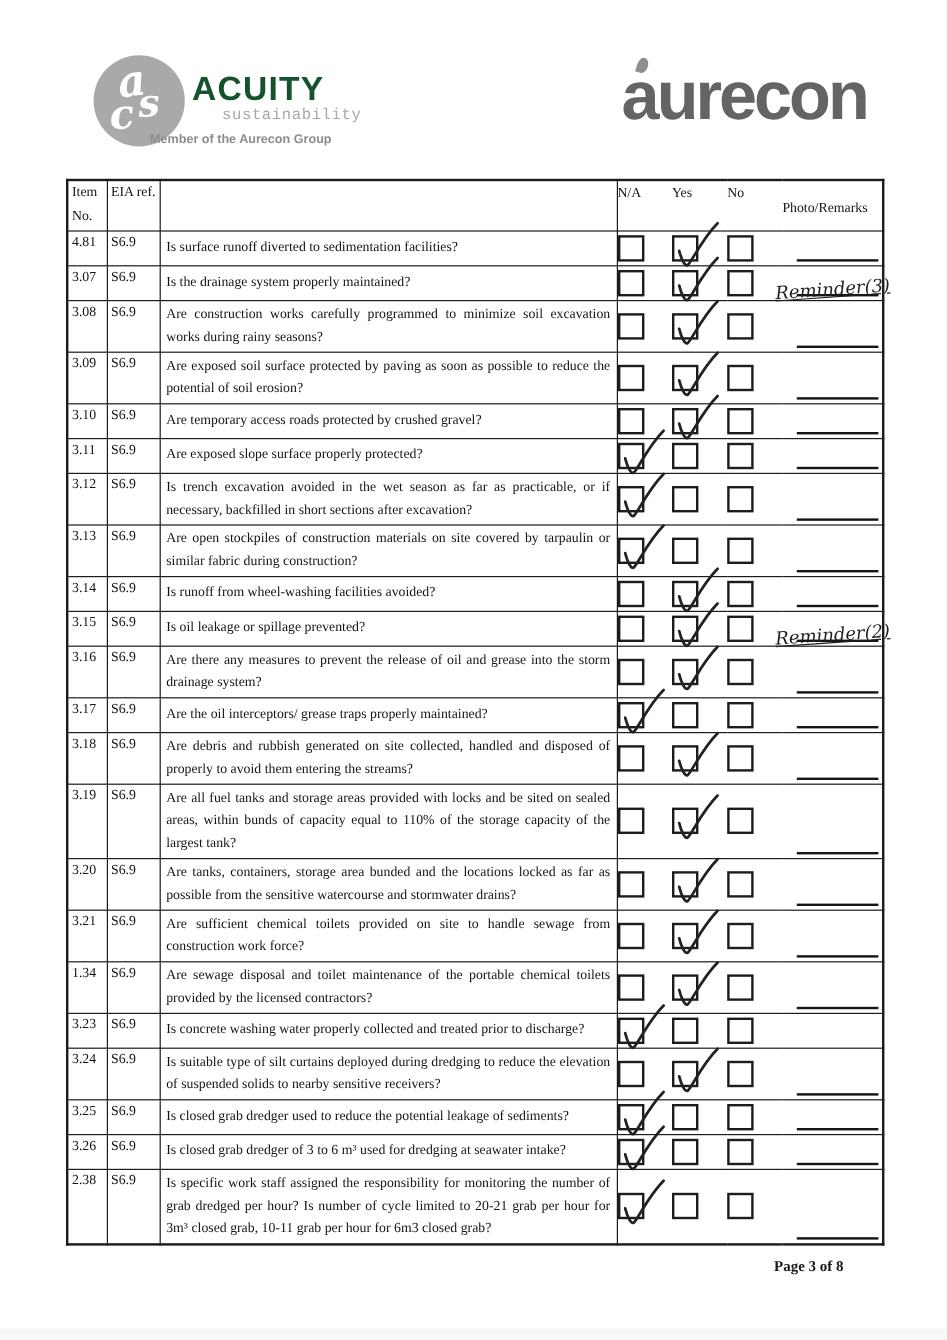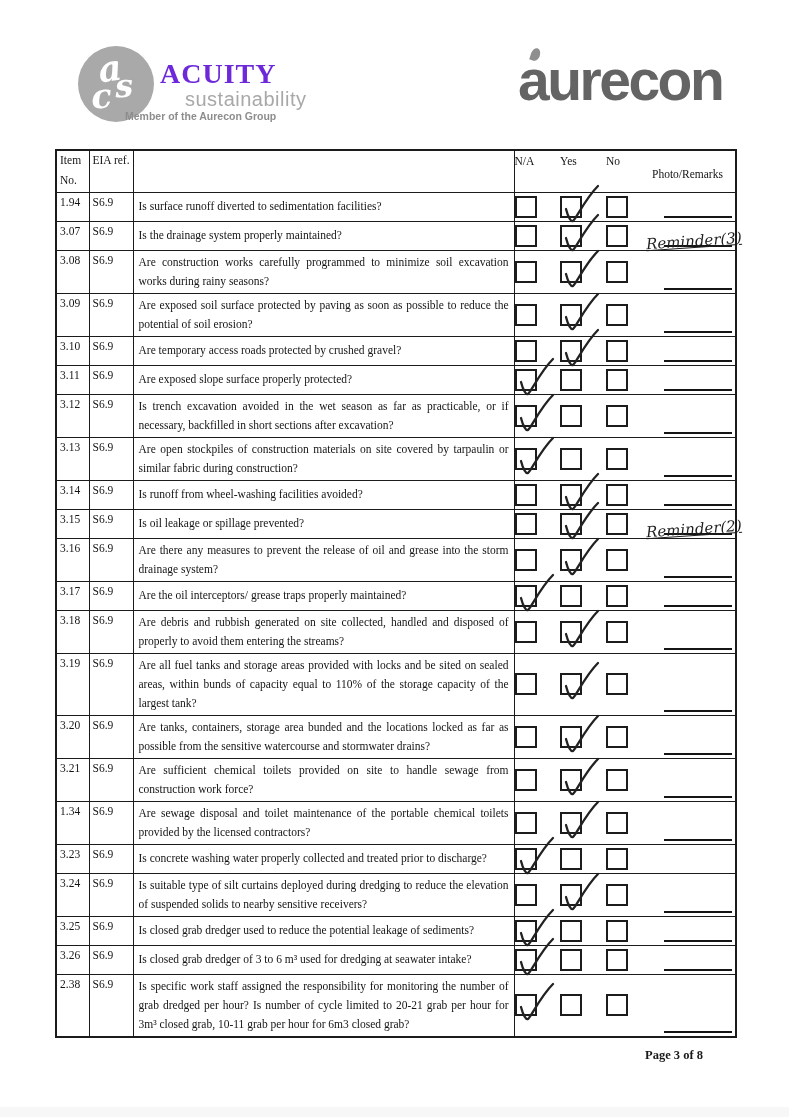--- a/index.html
+++ b/index.html
@@ -16,26 +16,26 @@
     background:#a9a9a9; overflow:hidden;
   }
   .logo-circle span {
     position:absolute; color:#ffffff; font-family:"DejaVu Serif", serif;
     font-style:italic; font-weight:bold; line-height:1;
   }
   .m-a { left:20px; top:4px;  font-size:36px; transform:rotate(-8deg); }
   .m-s { left:37px; top:24px; font-size:32px; transform:rotate(-4deg); }
   .m-c { left:13px; top:33px; font-size:34px; transform:rotate(-6deg); }
   .acuity-name {
-    position:absolute; left:85px; top:14px; font-family:Liberation Serif, serif;
-    font-weight:bold; font-size:28px; letter-spacing:1px; color:#6d28d9;
+    position:absolute; left:85px; top:14px; font-family:Liberation Sans, sans-serif;
+    font-weight:bold; font-size:28px; letter-spacing:1px; color:#14532d;
   }
   .acuity-tagline {
-    position:absolute; left:110px; top:44px; font-family:Liberation Sans, sans-serif;
-    font-size:20px; color:#a8a8a8; letter-spacing:0.5px;
+    position:absolute; left:110px; top:44px; font-family:Liberation Mono, monospace;
+    font-size:13px; color:#a8a8a8; letter-spacing:0.5px;
   }
   .acuity-member {
     position:absolute; left:50px; top:66px; font-family:"Liberation Sans", sans-serif;
     font-size:10.5px; font-weight:bold; color:#8d8d8d;
   }
   .aurecon { position:absolute; left:518px; top:52px; height:64px; }
   .aurecon-name {
     font-family:"Liberation Sans", sans-serif; font-weight:bold; font-size:57px;
     letter-spacing:-2.5px; color:#646464; line-height:1;
   }
@@ -130,21 +130,21 @@
         <th class="c-eia">EIA ref.</th>
         <th class="c-q"></th>
         <th class="c-chk">N/A</th>
         <th class="c-chk">Yes</th>
         <th class="c-chk">No</th>
         <th class="c-rem">Photo/Remarks</th>
       </tr>
     </thead>
     <tbody>
         <tr>
-          <td class="c-item">1.94</td>
+          <td class="c-item">4.81</td>
           <td class="c-eia">S6.9</td>
           <td class="c-q">
             <div>Is surface runoff diverted to sedimentation facilities?</div>
           </td>
           <td class="c-chk"><span class="box"></span></td>
           <td class="c-chk"><span class="box"><svg class="tick" viewBox="0 0 42 44">
                 <path d="M8 26 C10 34 13 39 15 38 C18 36 27 16 40 3"></path>
               </svg></span></td>
           <td class="c-chk"><span class="box"></span></td>
           <td class="c-rem">

